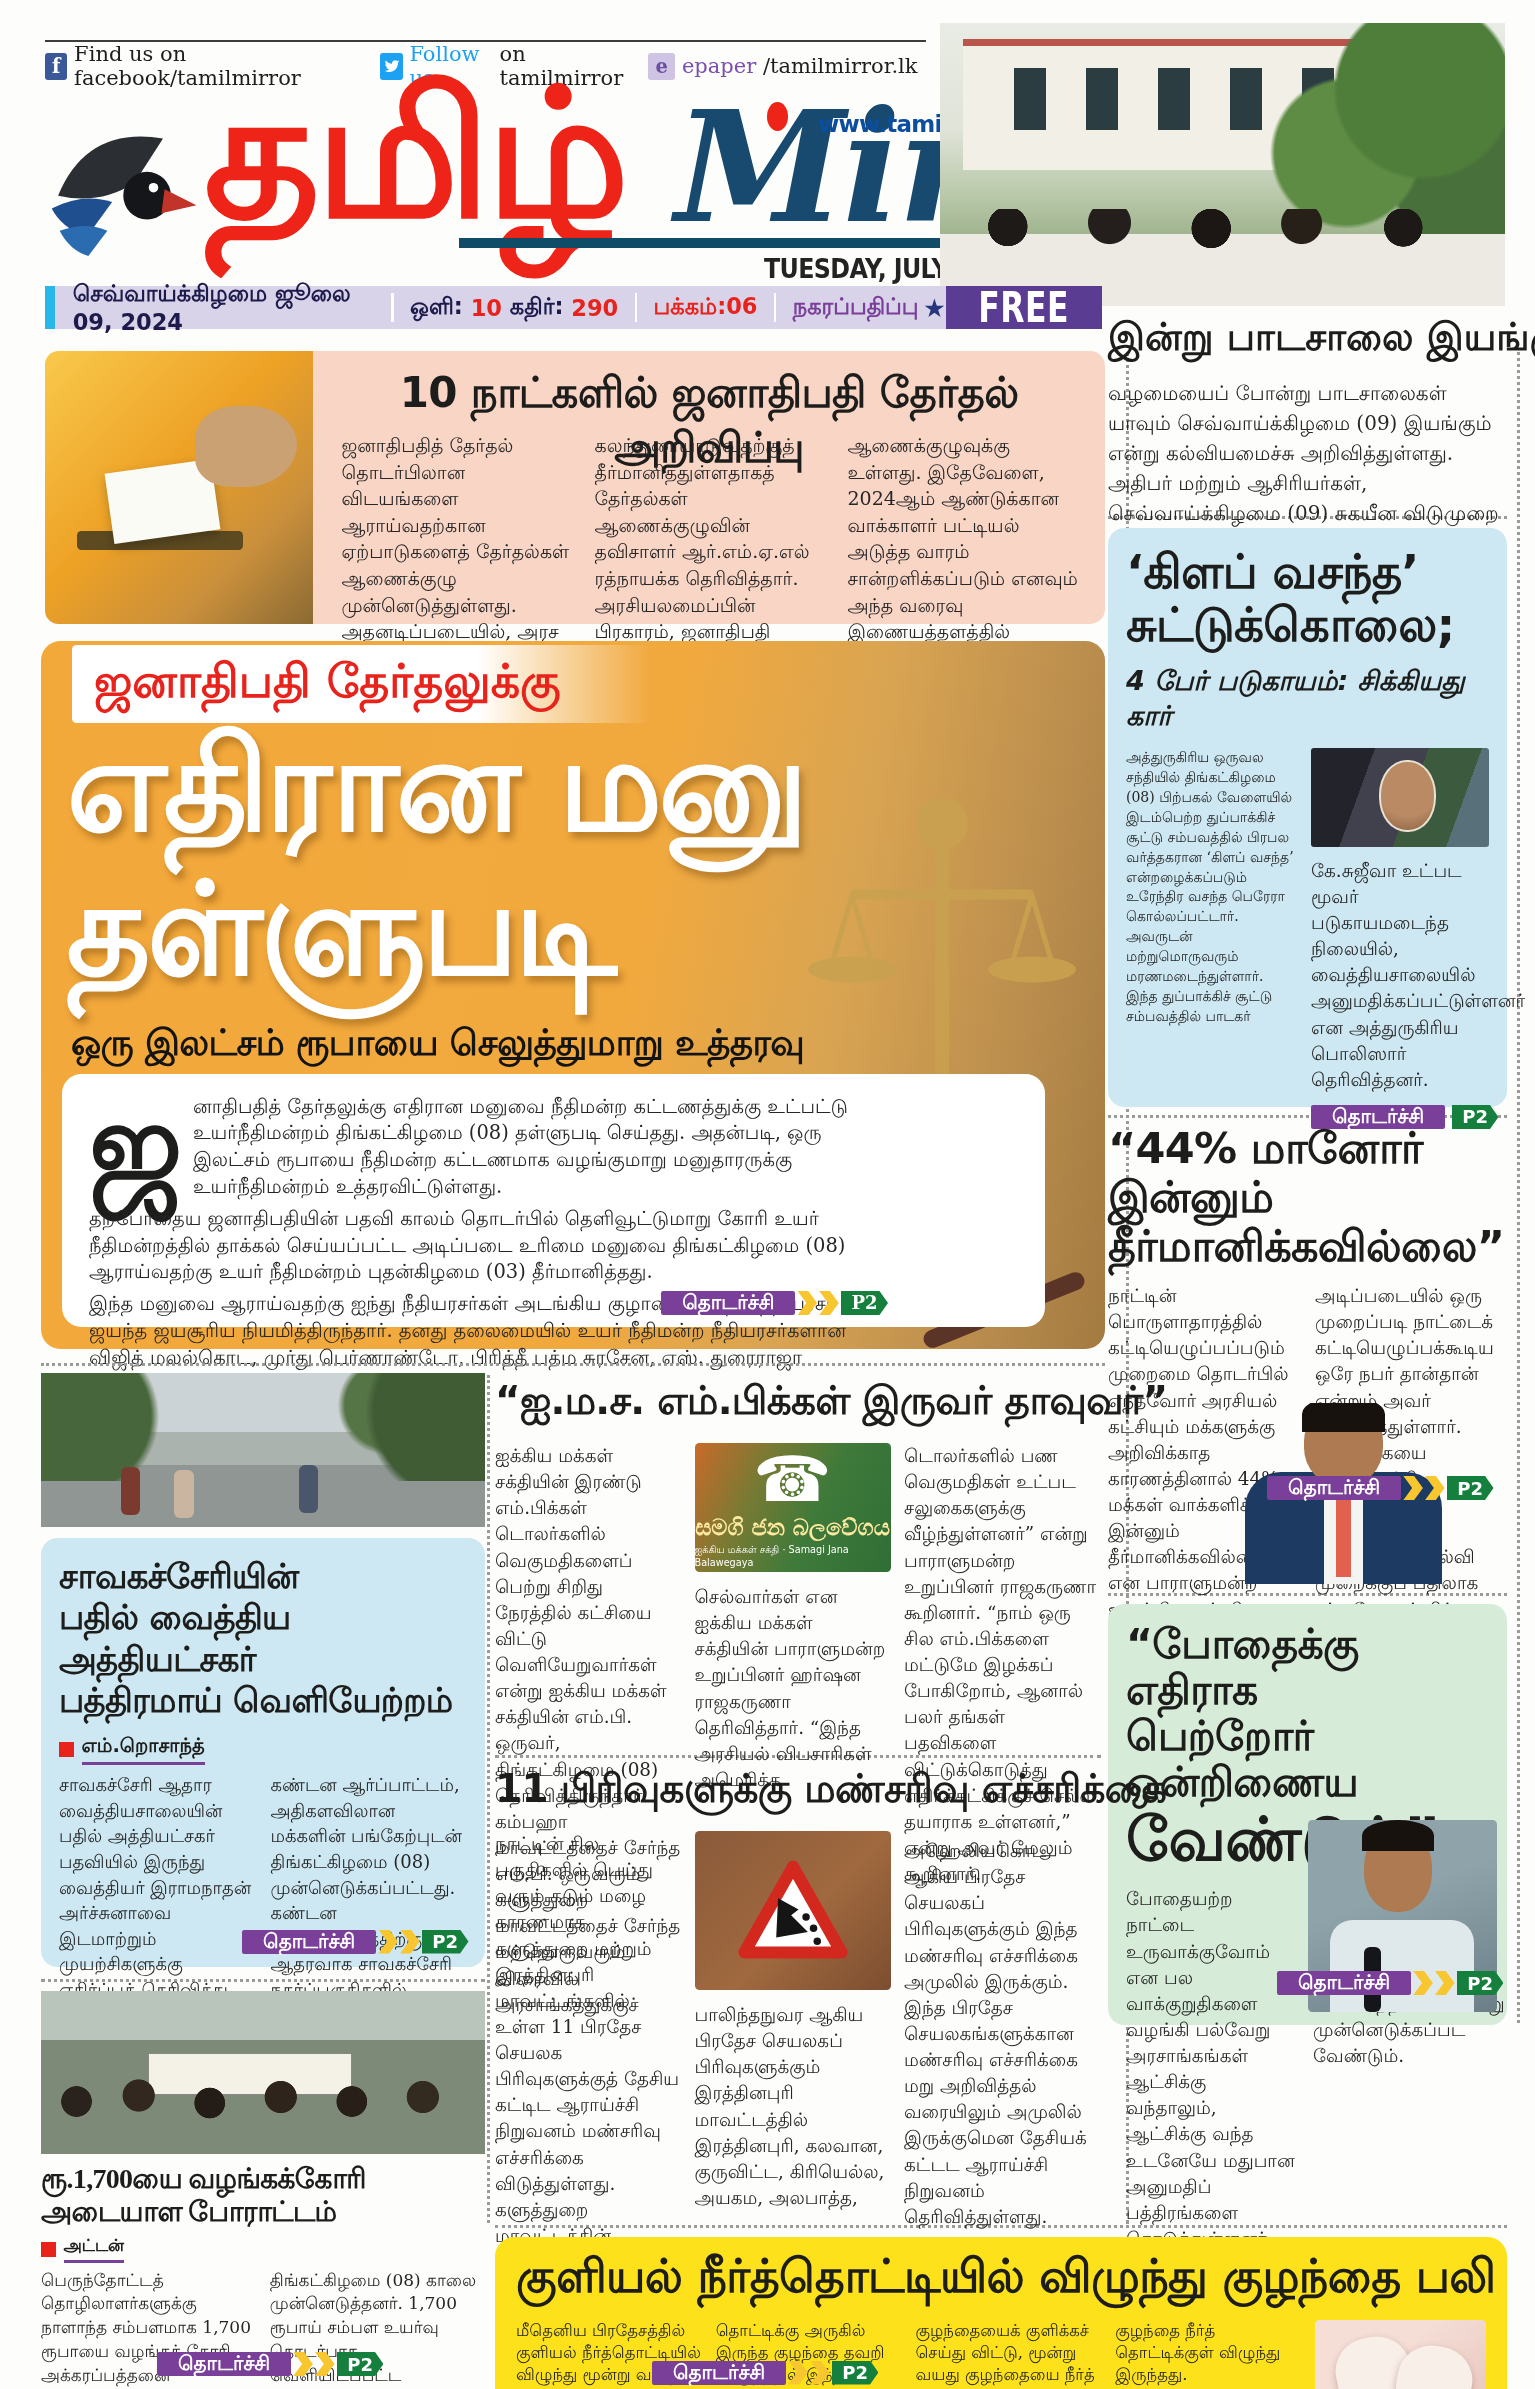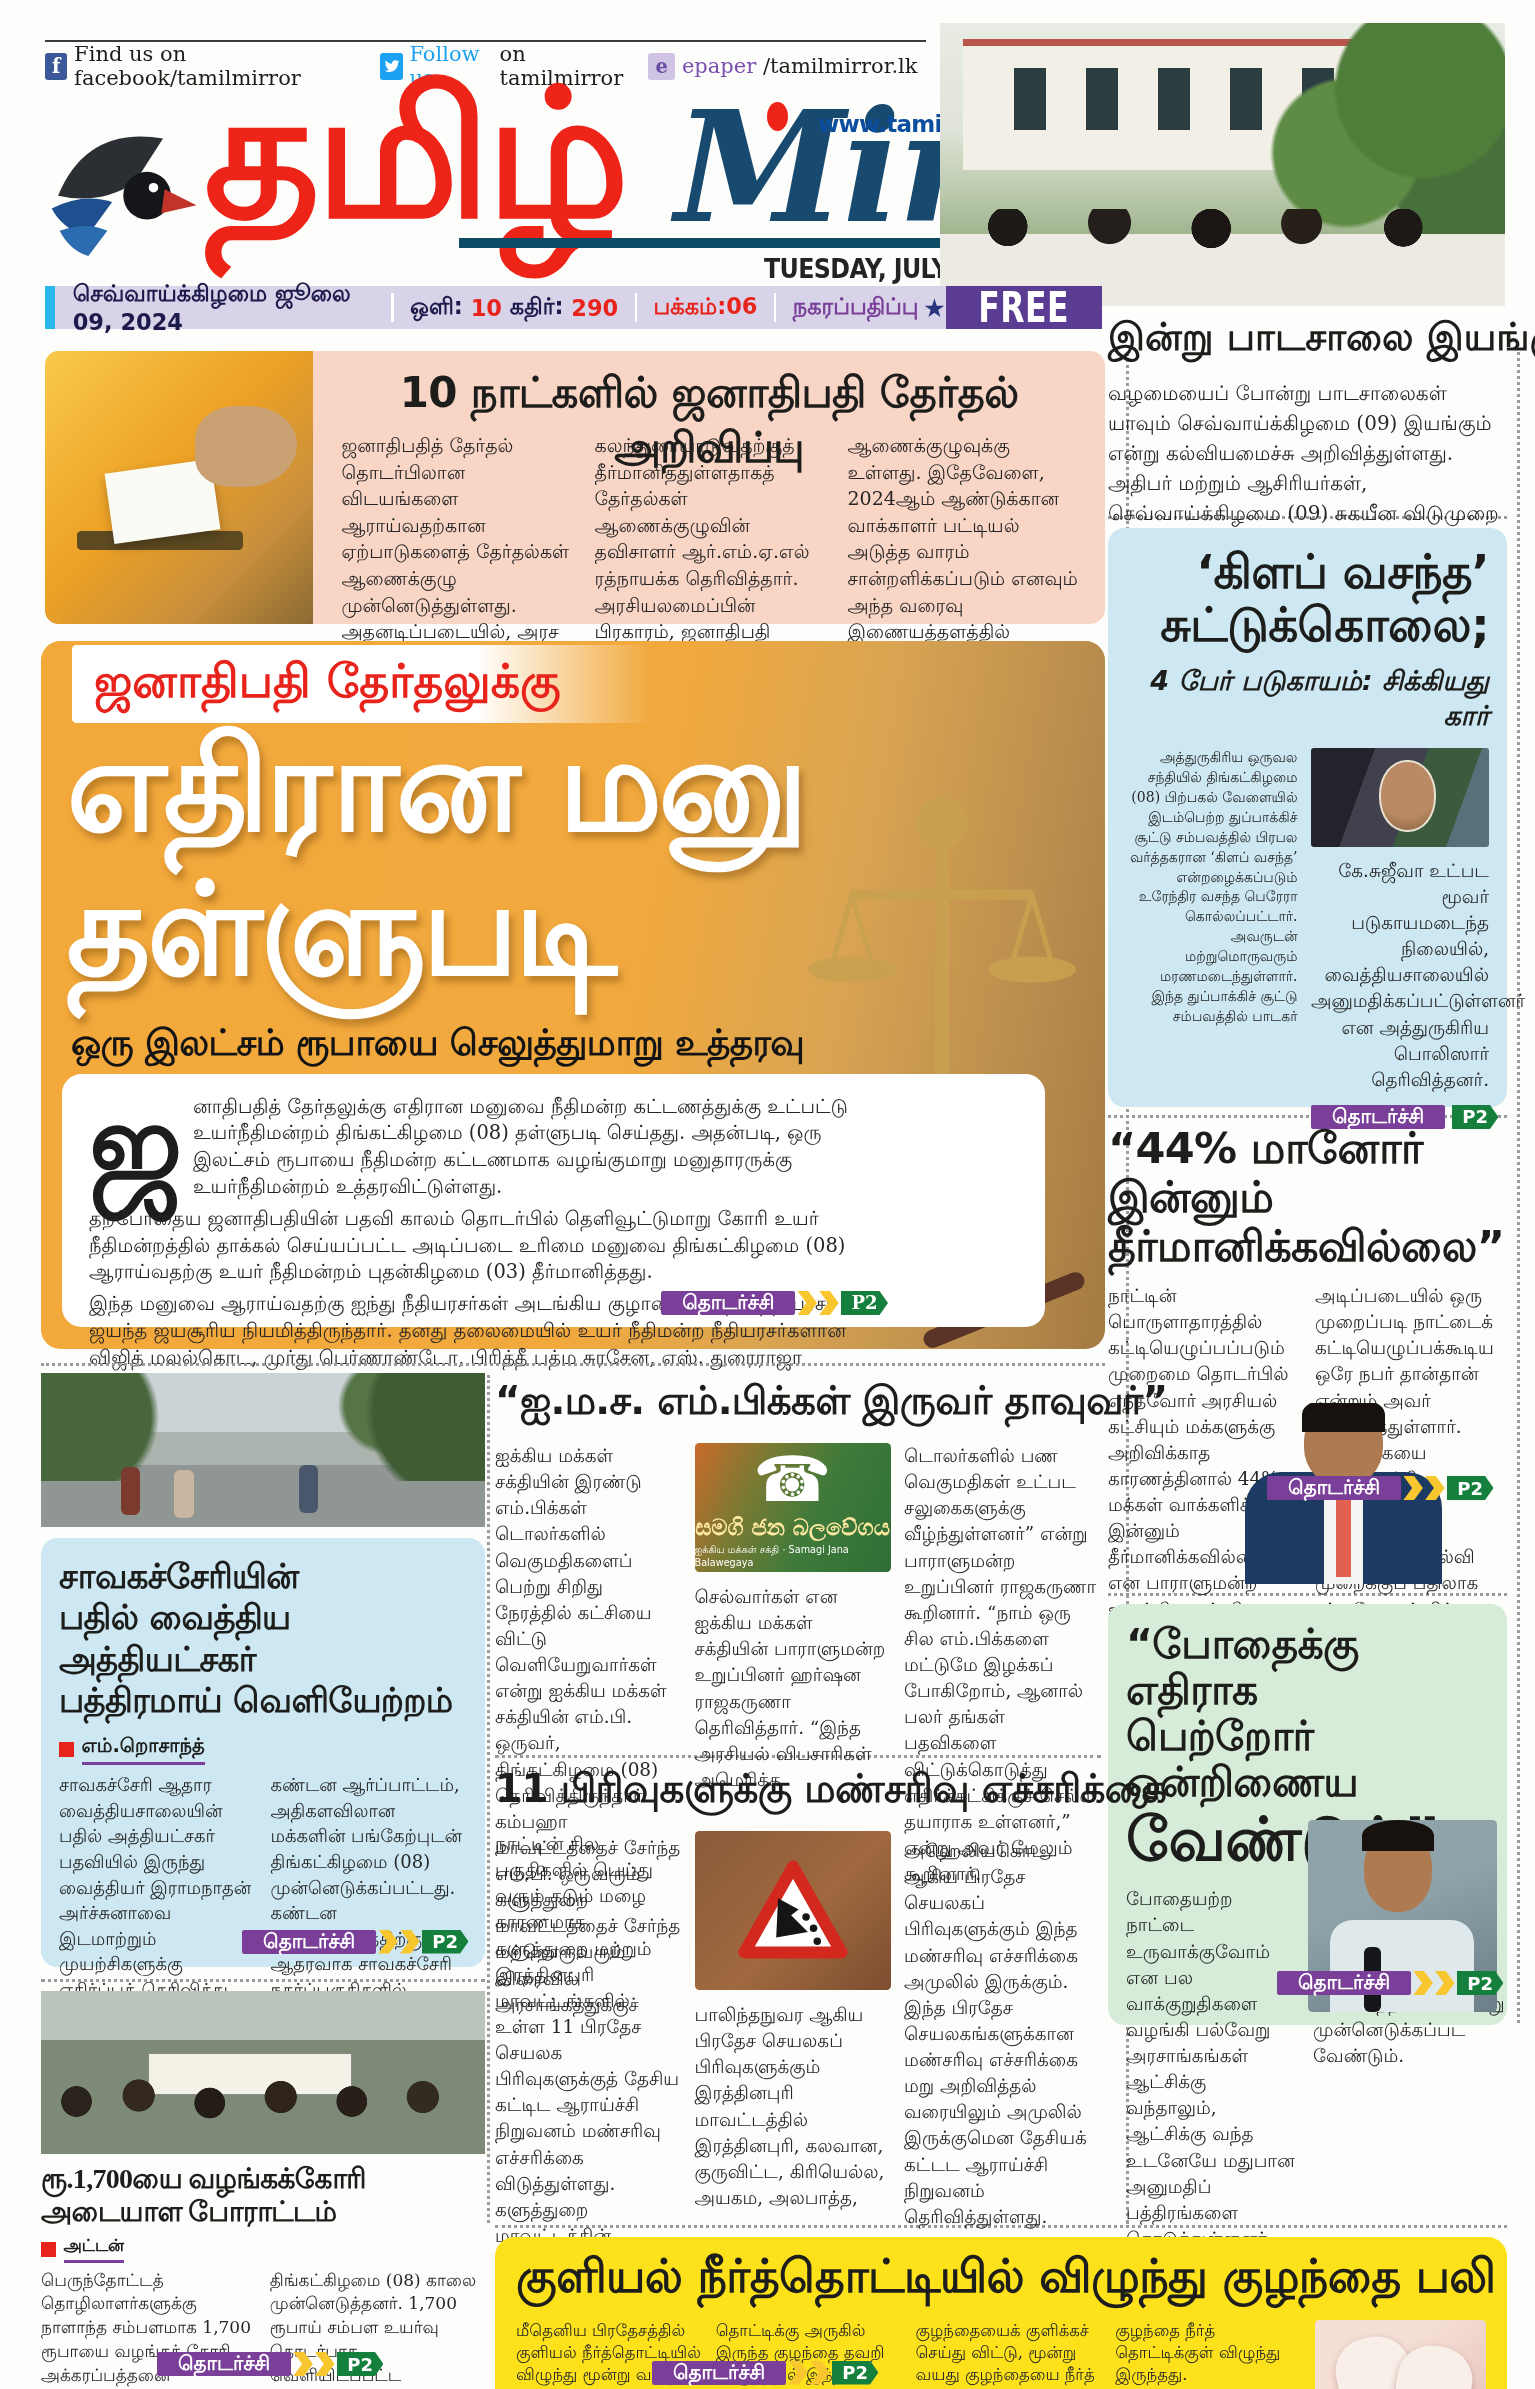--- a/index.html
+++ b/index.html
@@ -243,21 +243,21 @@
   <div class="dot-h" style="left:1108px;top:1593px;width:399px;"></div>
   <div class="dot-h" style="left:495px;top:1755px;width:606px;"></div>
   <div class="dot-h" style="left:41px;top:1979px;width:444px;"></div>
   <div class="dot-h" style="left:495px;top:2225px;width:1012px;"></div>
 
   <div class="story" style="left:1108px;top:315px;width:399px;">
     <div class="hl nowrap" style="font-size:38px;">இன்று பாடசாலை இயங்கும்</div>
     <div class="bt" style="margin-top:13.5px;font-size:20px;line-height:1.5;">வழமையைப் போன்று பாடசாலைகள் யாவும் செவ்வாய்க்கிழமை (09) இயங்கும் என்று கல்வியமைச்சு அறிவித்துள்ளது. அதிபர் மற்றும் ஆசிரியர்கள், செவ்வாய்க்கிழமை (09) சுகயீன விடுமுறை போராட்டத்தில் குதிக்கவுள்ளனர். இந்நிலையிலேயே, கல்வியமைச்சு மேற்கண்டவாறு திங்கட்கிழமை (08) அறிவித்தல் விடுத்திருந்தது.</div>
   </div>
 
-  <div class="story box blue-box" style="left:1108px;top:528px;width:399px;height:579px;text-align:right;">
+  <div class="story box blue-box" style="left:1108px;top:528px;width:399px;height:579px;">
     <div class="hl" style="font-size:47px;line-height:1.12;letter-spacing:-0.7px;">
       <div>‘கிளப் வசந்த’</div>
       <div>சுட்டுக்கொலை;</div>
     </div>
     <div class="hl" style="font-size:27px;font-style:italic;margin-top:13.5px;">4 பேர் படுகாயம்: சிக்கியது கார்</div>
     <div style="display:flex;gap:13.5px;margin-top:13.5px;">
       <div class="bt" style="width:178px;font-size:14px;line-height:1.42;">அத்துருகிரிய ஒருவல சந்தியில் திங்கட்கிழமை (08) பிற்பகல் வேளையில் இடம்பெற்ற துப்பாக்கிச் சூட்டு சம்பவத்தில் பிரபல வர்த்தகரான ‘கிளப் வசந்த’ என்றழைக்கப்படும் உரேந்திர வசந்த பெரேரா கொல்லப்பட்டார். அவருடன் மற்றுமொருவரும் மரணமடைந்துள்ளார். இந்த துப்பாக்கிச் சூட்டு சம்பவத்தில் பாடகர்</div>
       <div style="width:178px;">
         <div class="ph club-ph" style="position:relative;">
           <div class="club-face"></div>

